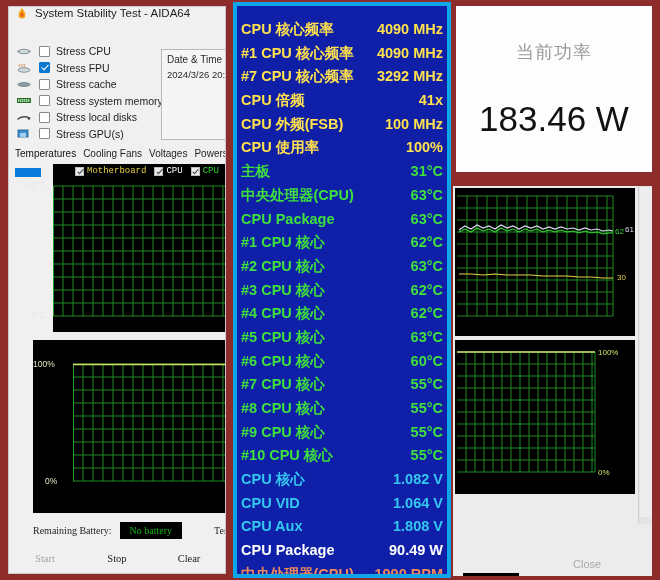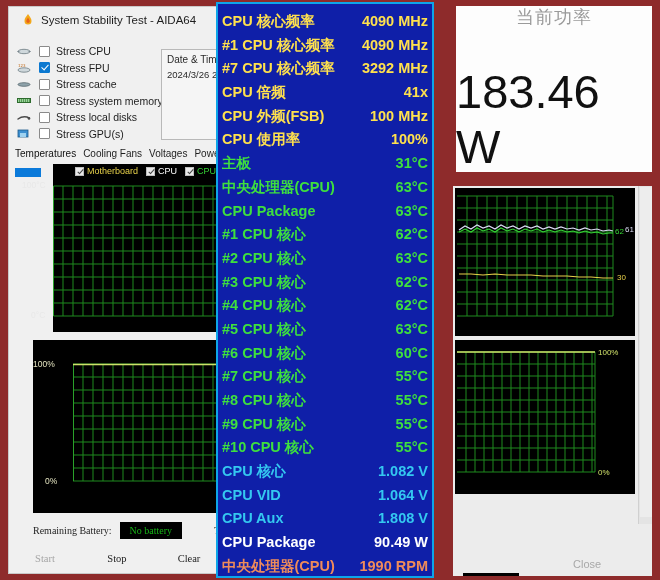--- a/index.html
+++ b/index.html
@@ -9,21 +9,21 @@
     background:#8e2b2b;
     font-family:"Liberation Sans","DejaVu Sans",sans-serif;
   }
   #root { position:relative; width:660px; height:580px; background:#8e2b2b; }
 
   
   .aida-window{
     position:absolute; left:8px; top:6px; width:218px; height:568px;
     background:#f0f0f0; border:1px solid #c9c9c9; overflow:hidden;
   }
-  .titlebar{ height:26px; display:flex; align-items:center; gap:6px; padding:0 12px;
+  .titlebar{ height:26px; display:flex; gap:6px; padding:0 6px;
     background:#f0f0f0; }
   .title-icon{ width:14px; height:14px; position:relative; }
   .title-icon svg{ display:block; }
   .title-text{ font-size:11.5px; color:#1d1d1d; white-space:nowrap; }
 
   .stress-area{ position:relative; padding:10px 0 0 6px; height:112px; }
   .stress-row{ display:flex; align-items:center; height:16.5px; gap:6px; }
   .stress-glyph{ width:18px; height:13px; display:flex; align-items:center; justify-content:center; }
   .cb{ width:11px; height:11px; border:1px solid #8a8a8a; background:#fff; border-radius:1px;
        flex:0 0 auto; position:relative; }
@@ -36,21 +36,21 @@
            border:1px solid #b9b9b9; background:#f5f5f5; padding:4px 5px; overflow:hidden; }
   .dt-head{ font-size:10px; color:#2a2a2a; white-space:nowrap; }
   .dt-val{ font-size:9.5px; color:#2a2a2a; margin-top:4px; white-space:nowrap; }
 
   .tabs{ display:flex; gap:7px; padding:2px 0 2px 6px; font-size:10px; color:#1d1d1d;
          white-space:nowrap; overflow:hidden; }
   .tab{ padding:1px 0; }
   .tab.active{ color:#111; }
 
   .graph-block{ position:relative; margin:2px 0 0 6px; }
-  .graph{ background:#000; position:relative; overflow:hidden; }
+  .graph{ background:#000; position:relative; overflow:hidden;font-family:Liberation Mono, monospace; }
   .grid{ position:absolute; inset:0; }
   .legend{ position:absolute; left:22px; top:2px; display:flex; gap:8px; align-items:center;
            font-size:9px; white-space:nowrap; }
   .legend .item{ display:flex; align-items:center; gap:3px; }
   .legend .cbx{ width:9px; height:9px; border:1px solid #bdbdbd; background:#e9e9e9; position:relative; }
   .legend .cbx:after{ content:""; position:absolute; left:2.5px; top:0px; width:2px; height:5px;
            border:solid #444; border-width:0 1.4px 1.4px 0; transform:rotate(42deg); }
   .axlab{ position:absolute; font-size:8.5px; color:#e8e8e8; }
 
   .blue-tag{ position:absolute; left:0px; top:4px; width:26px; height:9px; background:#0b7ada; }
@@ -59,38 +59,38 @@
   .batt-row{ display:flex; align-items:center; gap:8px; padding:0 0 0 24px; height:26px;
              font-size:10px; color:#1d1d1d; white-space:nowrap; }
   .batt-val{ background:#000; color:#17b417; font-size:10px; padding:3px 10px; }
   .teststat{ margin-left:24px; }
   .btn-row{ display:flex; height:30px; align-items:center; font-size:10.5px; color:#1d1d1d; }
   .btn{ flex:1; text-align:center; }
   .btn.disabled{ color:#a6a6a6; }
 
   
   .osd{
-    position:absolute; left:216px; top:2px; width:218px; height:576px;
-    background:#0f1fa8; border:2px solid #0ea5e9; overflow:hidden;
-    padding:6px 4px 0 4px;
+    position:absolute; left:233px; top:2px; width:218px; height:576px;
+    background:#0f1fa8; border:4px solid #0ea5e9; overflow:hidden;
+    padding:12px 4px 0 4px;
   }
   .osd-row{ display:flex; justify-content:space-between; align-items:center;
             height:23.7px; line-height:23.7px; font-size:14.5px; font-weight:bold;
             white-space:nowrap; }
   .osd-row .k{ overflow:hidden; text-overflow:clip; }
   .osd-row .v{ text-align:right; }
 
   
   .power-panel{
     position:absolute; left:456px; top:6px; width:196px; height:166px;
     background:#fdfdfd; display:flex; flex-direction:column;
     align-items:center; justify-content:center; gap:8px;
   }
   .power-title{ font-size:18px; color:#9a9a9a; letter-spacing:1px; }
-  .power-value{ font-size:47px; color:#111; font-weight:400;margin-top:27px; }
+  .power-value{ font-size:35px; color:#111; font-weight:400;margin-top:27px; }
 
   
   .rpanel{ position:absolute; left:453px; top:186px; width:199px; height:390px;
            background:#ececec; overflow:hidden; }
   .rgraph{ position:absolute; background:#000; overflow:hidden; }
   .rscroll{ position:absolute; right:0; top:0; width:14px; height:338px; background:#e4e4e4;
             border-left:1px solid #d0d0d0; }
   .rscroll .thumb{ position:absolute; left:1px; top:1px; width:12px; height:330px; background:#ededed; }
   .timer{ position:absolute; left:10px; top:342px; background:#000; color:#17b417;
           font-size:10px; padding:3px 9px;margin-top:45px; }

